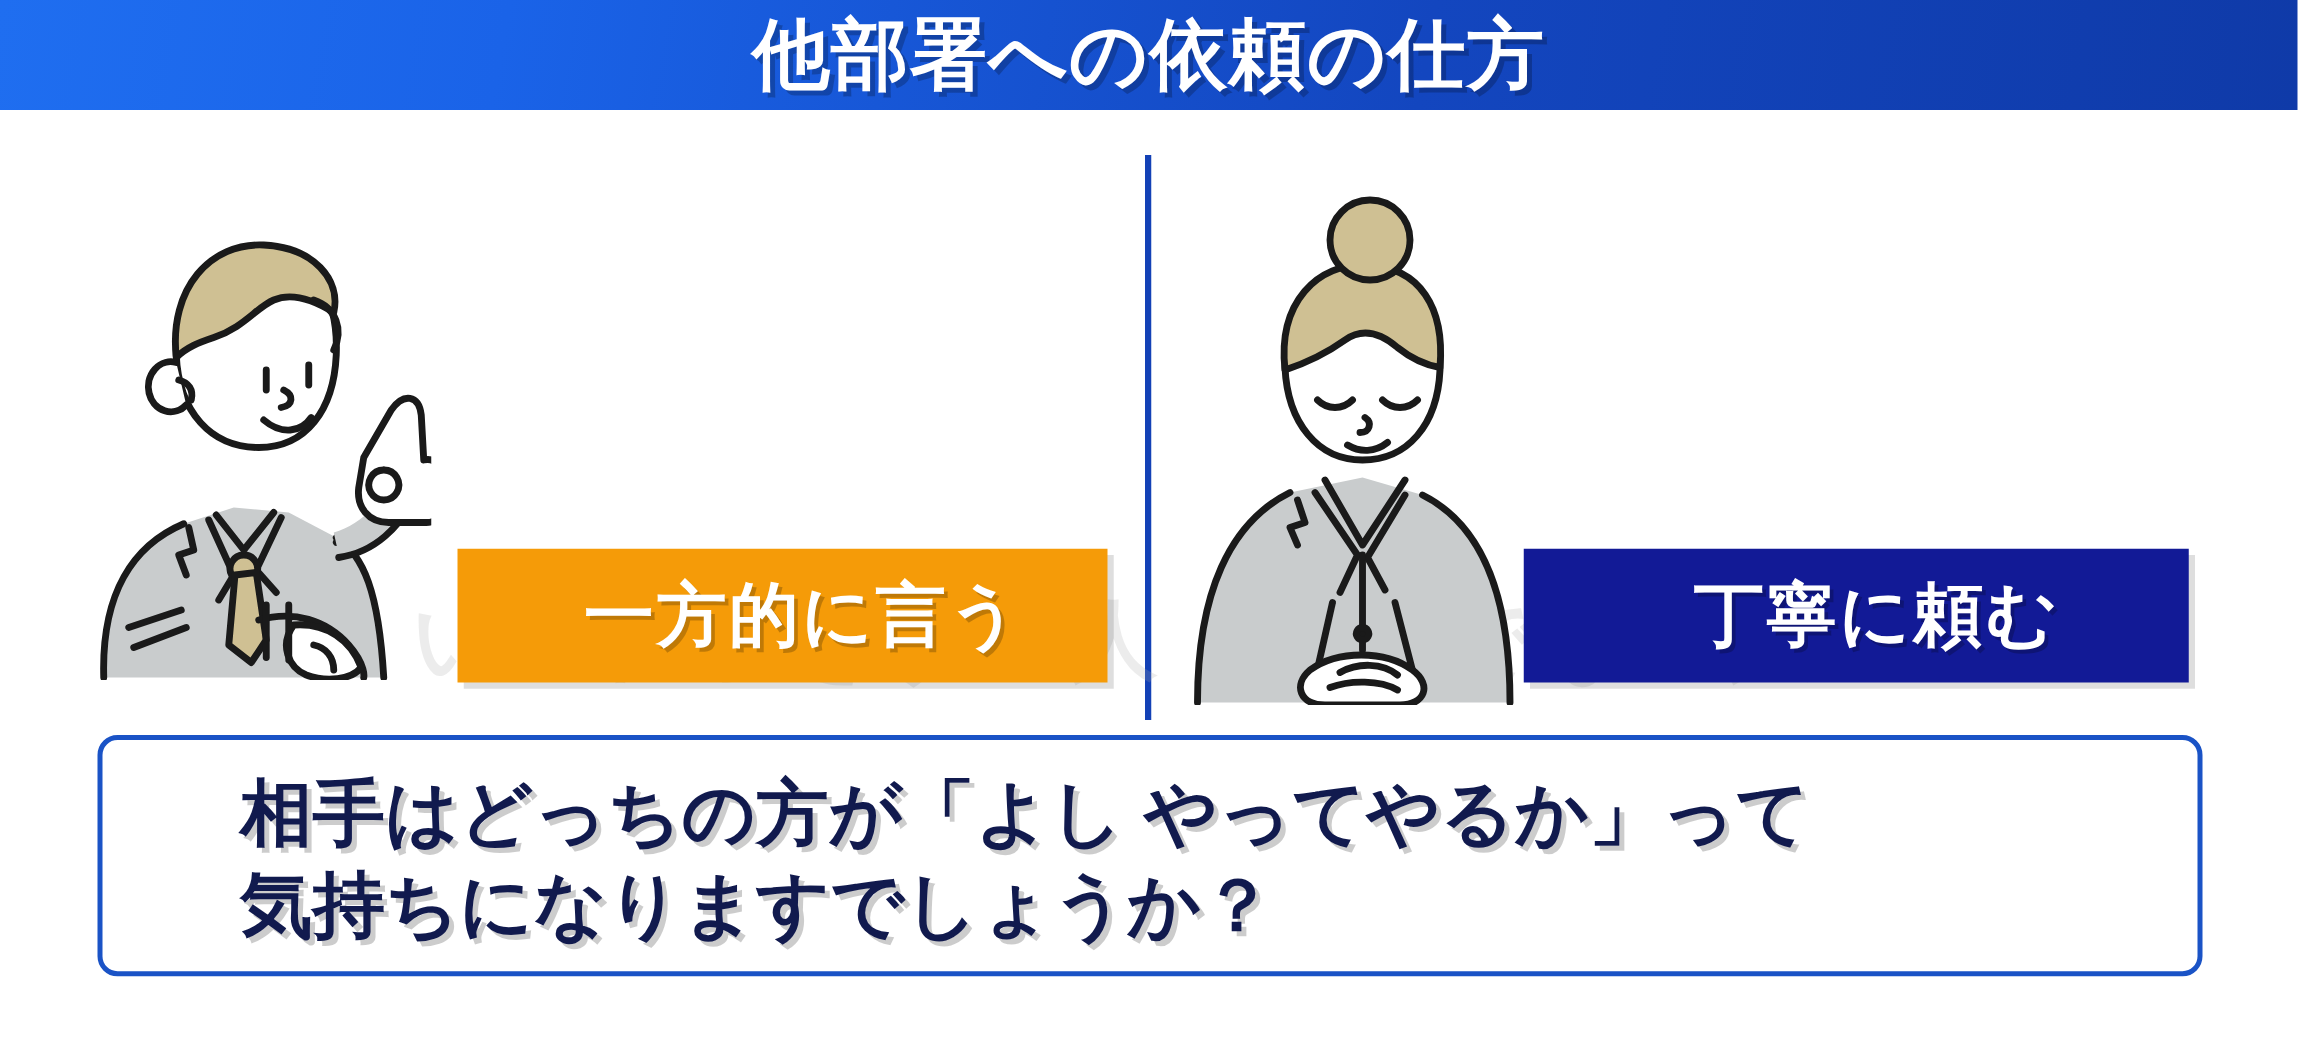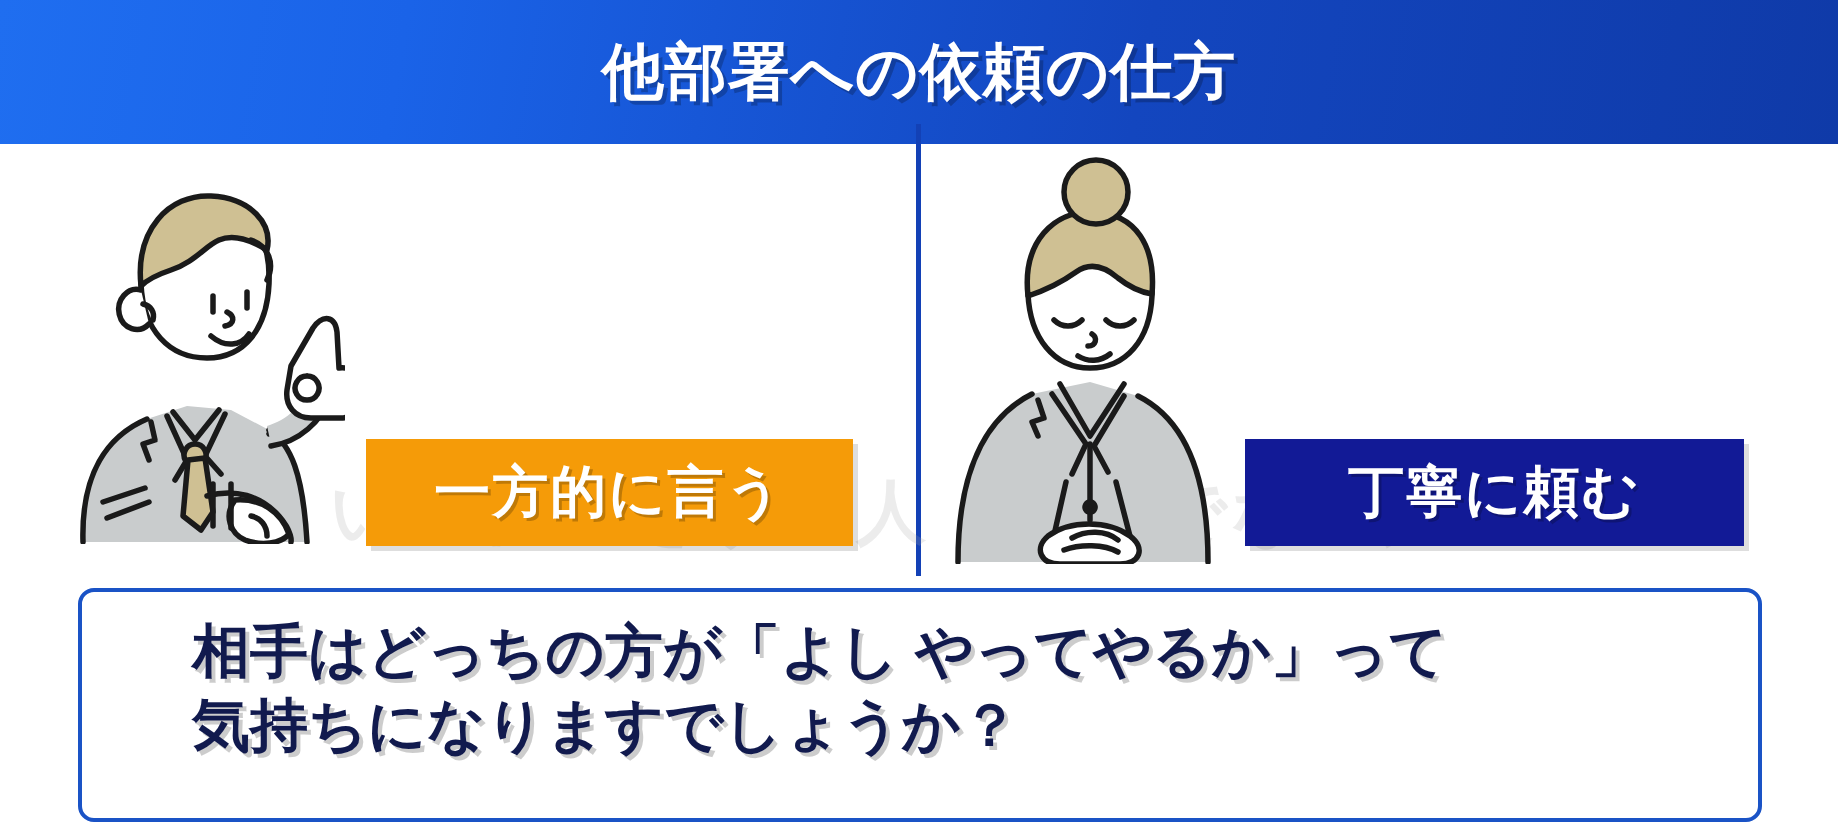--- a/index.html
+++ b/index.html
@@ -3,21 +3,21 @@
 <meta charset="utf-8">
 <style>
   html,body{margin:0;padding:0;background:#fff;}
   body{
     width:1838px;height:834px;position:relative;overflow:hidden;
     font-family:"Liberation Sans","DejaVu Sans",sans-serif;
     background:#ffffff;
   }
   
   .header{
-    position:absolute;left:0;top:0;width:1838px;height:144px;
+    position:absolute;left:0;top:0;width:1838px;height:88px;
     background:linear-gradient(100deg,#1f6ef0 0%,#1a63e8 22%,#1346bf 62%,#0f3aa8 100%);
     display:flex;align-items:center;justify-content:center;
   }
   .header-title{
     color:#ffffff;
     font-size:62px;font-weight:700;letter-spacing:1px;
     text-shadow:4px 4px 0 rgba(0,0,0,.22);
     white-space:nowrap;
   }
   
@@ -44,36 +44,37 @@
     text-shadow:2px 2px 0 rgba(0,0,0,.13);
   }
   .speech-left{left:385px;top:42px;}
   .speech-right{left:1168px;top:38px;}
 
   .badge{
     position:absolute;display:flex;align-items:center;justify-content:center;
     color:#ffffff;font-size:56px;font-weight:700;letter-spacing:2px;
     text-shadow:3px 3px 0 rgba(0,0,0,.22);
     box-shadow:5px 5px 0 rgba(0,0,0,.13);
+    padding-left:33px;
   }
   .badge-left{
     left:366px;top:323px;width:487px;height:107px;background:#f59b08;
   }
   .badge-right{
     left:1219px;top:323px;width:499px;height:107px;background:#121a96;
   }
   
   .watermark{
     position:absolute;left:330px;top:350px;width:1200px;
     font-size:70px;font-weight:700;color:rgba(170,170,170,.22);
     letter-spacing:4px;white-space:nowrap;pointer-events:none;
   }
   
   .conclusion{
-    position:absolute;left:78px;top:588px;width:1684px;height:234px;
+    position:absolute;left:78px;top:588px;width:1684px;height:193px;
     border:4px solid #1a53c6;border-radius:16px;background:#ffffff;
     box-sizing:border-box;
   }
   .conclusion-text{
     position:absolute;left:110px;top:22px;
     color:#111a4e;font-size:58px;font-weight:700;line-height:1.28;
     letter-spacing:0px;white-space:pre;
     text-shadow:4px 4px 0 rgba(0,0,0,.20);
   }
 </style>
@@ -183,21 +184,21 @@
 
           <path d="M152 190 c6 4 4 12 -4 12"></path>
           <path d="M138 212 c10 6 22 6 32 -2"></path>
 
           <path d="M120 240 L150 292 L184 240"></path>
         </g>
       </svg>
     </div>
 
 
-    <div class="badge badge-right" style="left:298px;margin-left:26px;">
+    <div class="badge badge-right" style="left:298px;">
       <span>丁寧に頼む</span>
     </div>
   </div>
 </div>
 
 <div class="conclusion">
   <div class="conclusion-text">相手はどっちの方が「よし やってやるか」って
 気持ちになりますでしょうか？</div>
 </div>
 

